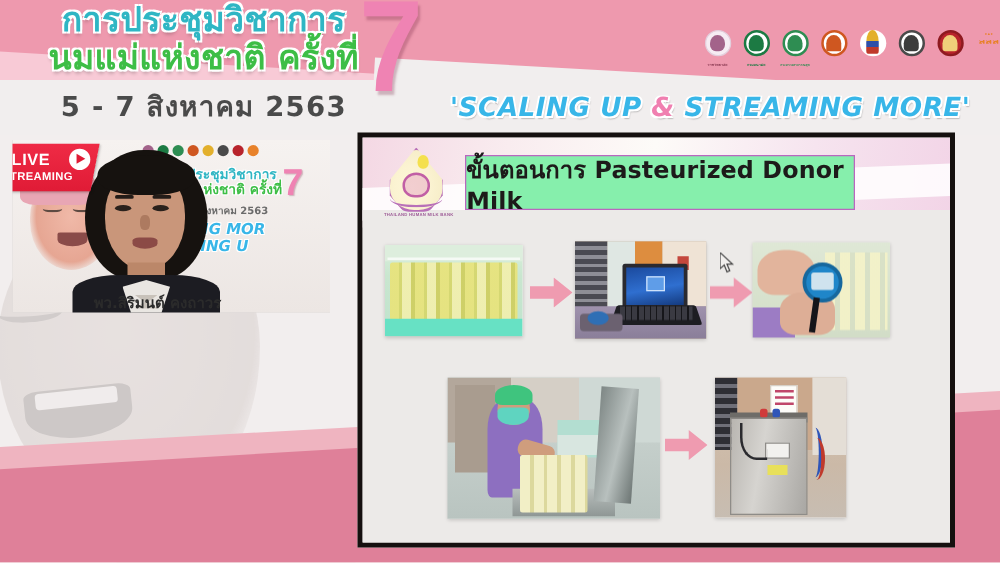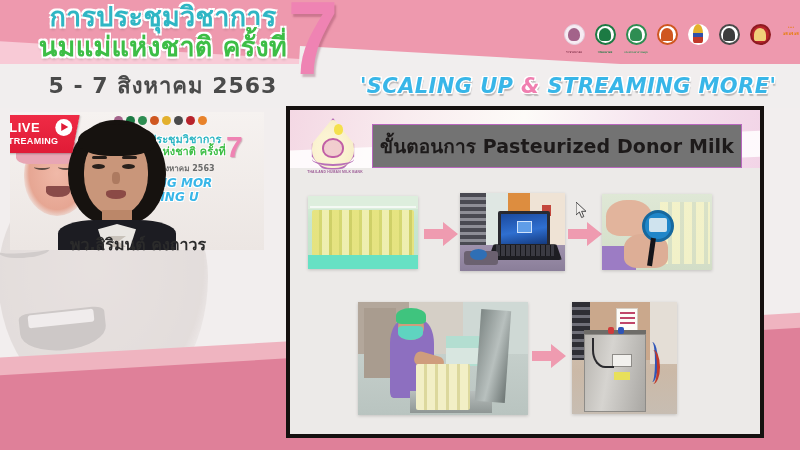--- a/index.html
+++ b/index.html
@@ -366,25 +366,25 @@
   }
   .live-badge .play::after {
     content:''; position:absolute; left: 6px; top: 4px;
     border-left: 7px solid #e01b36;
     border-top: 4.5px solid transparent;
     border-bottom: 4.5px solid transparent;
   }
 
   .speaker-name {
     position: absolute;
-    left: 18px; top: 232px;
+    left: 6px; top: 232px;
     width: 240px;
     text-align: center;
     font-family: "DejaVu Sans", sans-serif;
-    font-size: 16px;
+    font-size: 12px;
     font-weight: 600;
     color: #2b2b2b;
   }
 
   
   .slide {
     position: absolute;
     left: 286px; top: 106px;
     width: 478px; height: 332px;
     background: #eceae8;
@@ -434,22 +434,22 @@
   }
   .mb-cap {
     position:absolute; left: 0; top: 54px; width: 66px;
     font-size: 3.4px; line-height: 4px; text-align:center;
     color:#9d5c97; font-weight:bold; letter-spacing:.2px;
   }
 
   .slide-title {
     position: absolute;
     left: 82px; top: 14px;
-    width: 370px; height: 44px;
-    background: #737373;
+    width: 312px; height: 44px;
+    background: #86efac;
     border: 1px solid #b967bf;
     display: flex; align-items: center; justify-content: center;
     font-family: "DejaVu Sans", sans-serif;
     font-weight: bold;
     font-size: 19px;
     color: #1d1a1a;
     letter-spacing: .1px;
   }
 
   

